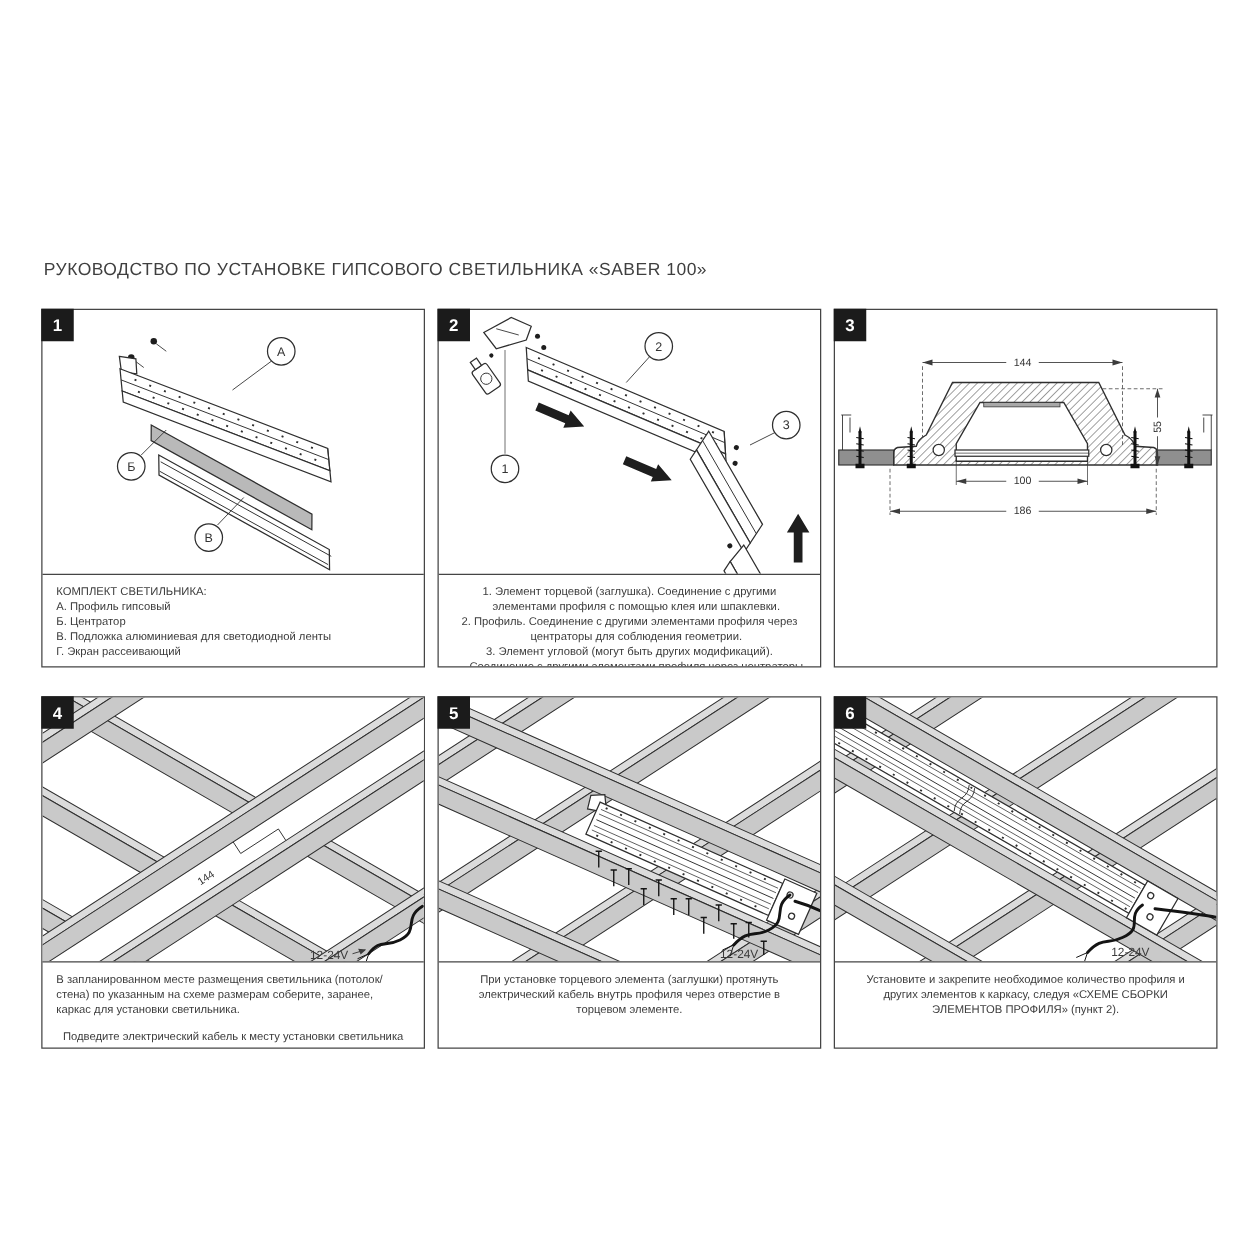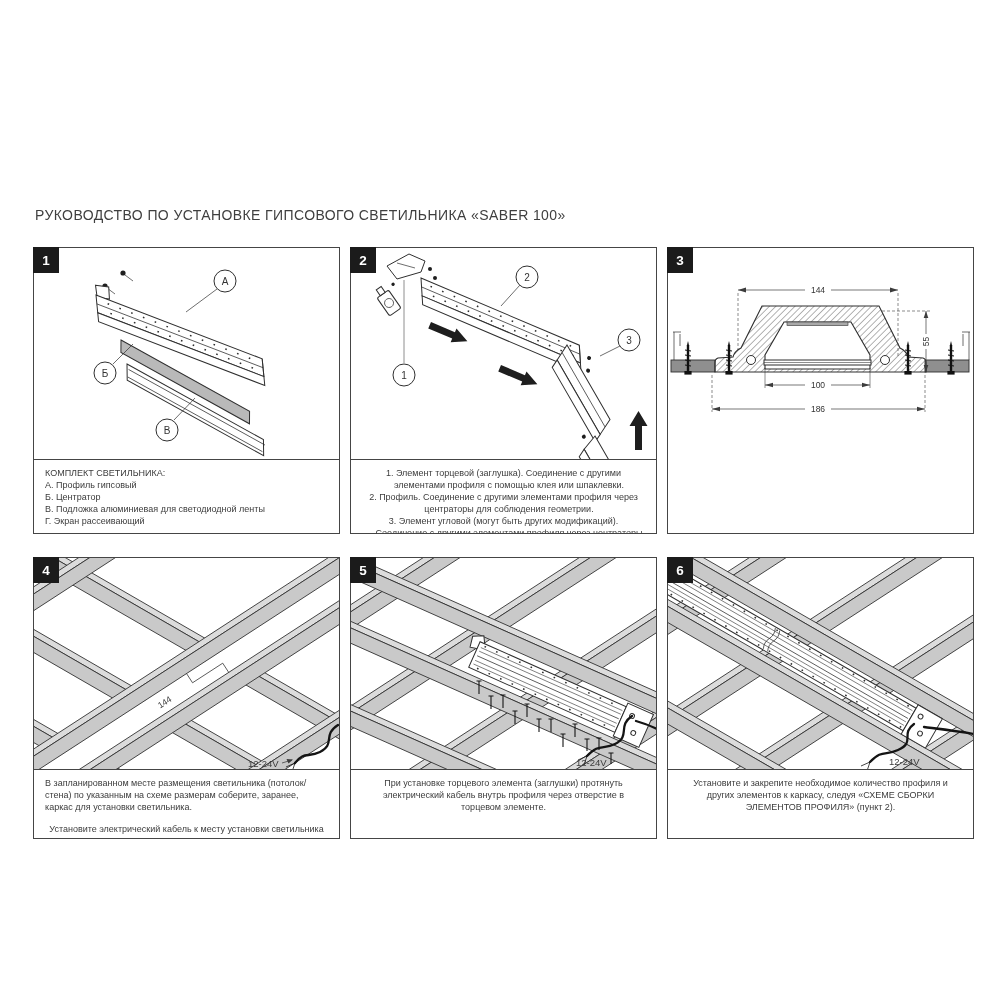--- a/index.html
+++ b/index.html
@@ -317,21 +317,21 @@
         </g>
         <g>
           <text class="vlt" x="214" y="209">12-24V</text>
           <line class="fl" x1="248" y1="205" x2="258" y2="202"></line>
           <polygon class="ah" points="259,201.5 252.5,201 254.5,205.5"></polygon>
         </g>
       </svg>
     </div>
     <div class="caption">
       <p class="para">В запланированном месте размещения светильника (потолок/стена) по указанным на схеме размерам соберите, заранее, каркас для установки светильника.</p>
-      <p class="para">Установите электрический кабель к месту установки светильника</p>
+      <p class="para">Подведите электрический кабель к месту установки светильника</p>
     </div>
   </section>
 
   <section class="panel r2">
     <div class="badge">5</div>
     <div class="diagram">
       <svg viewBox="0 0 307 211" width="307" height="211">
         <g transform="rotate(-33)">
           <rect class="beamT" x="-160" y="39" width="720" height="6"></rect>
             <rect class="beamS" x="-160" y="45" width="720" height="14"></rect>

